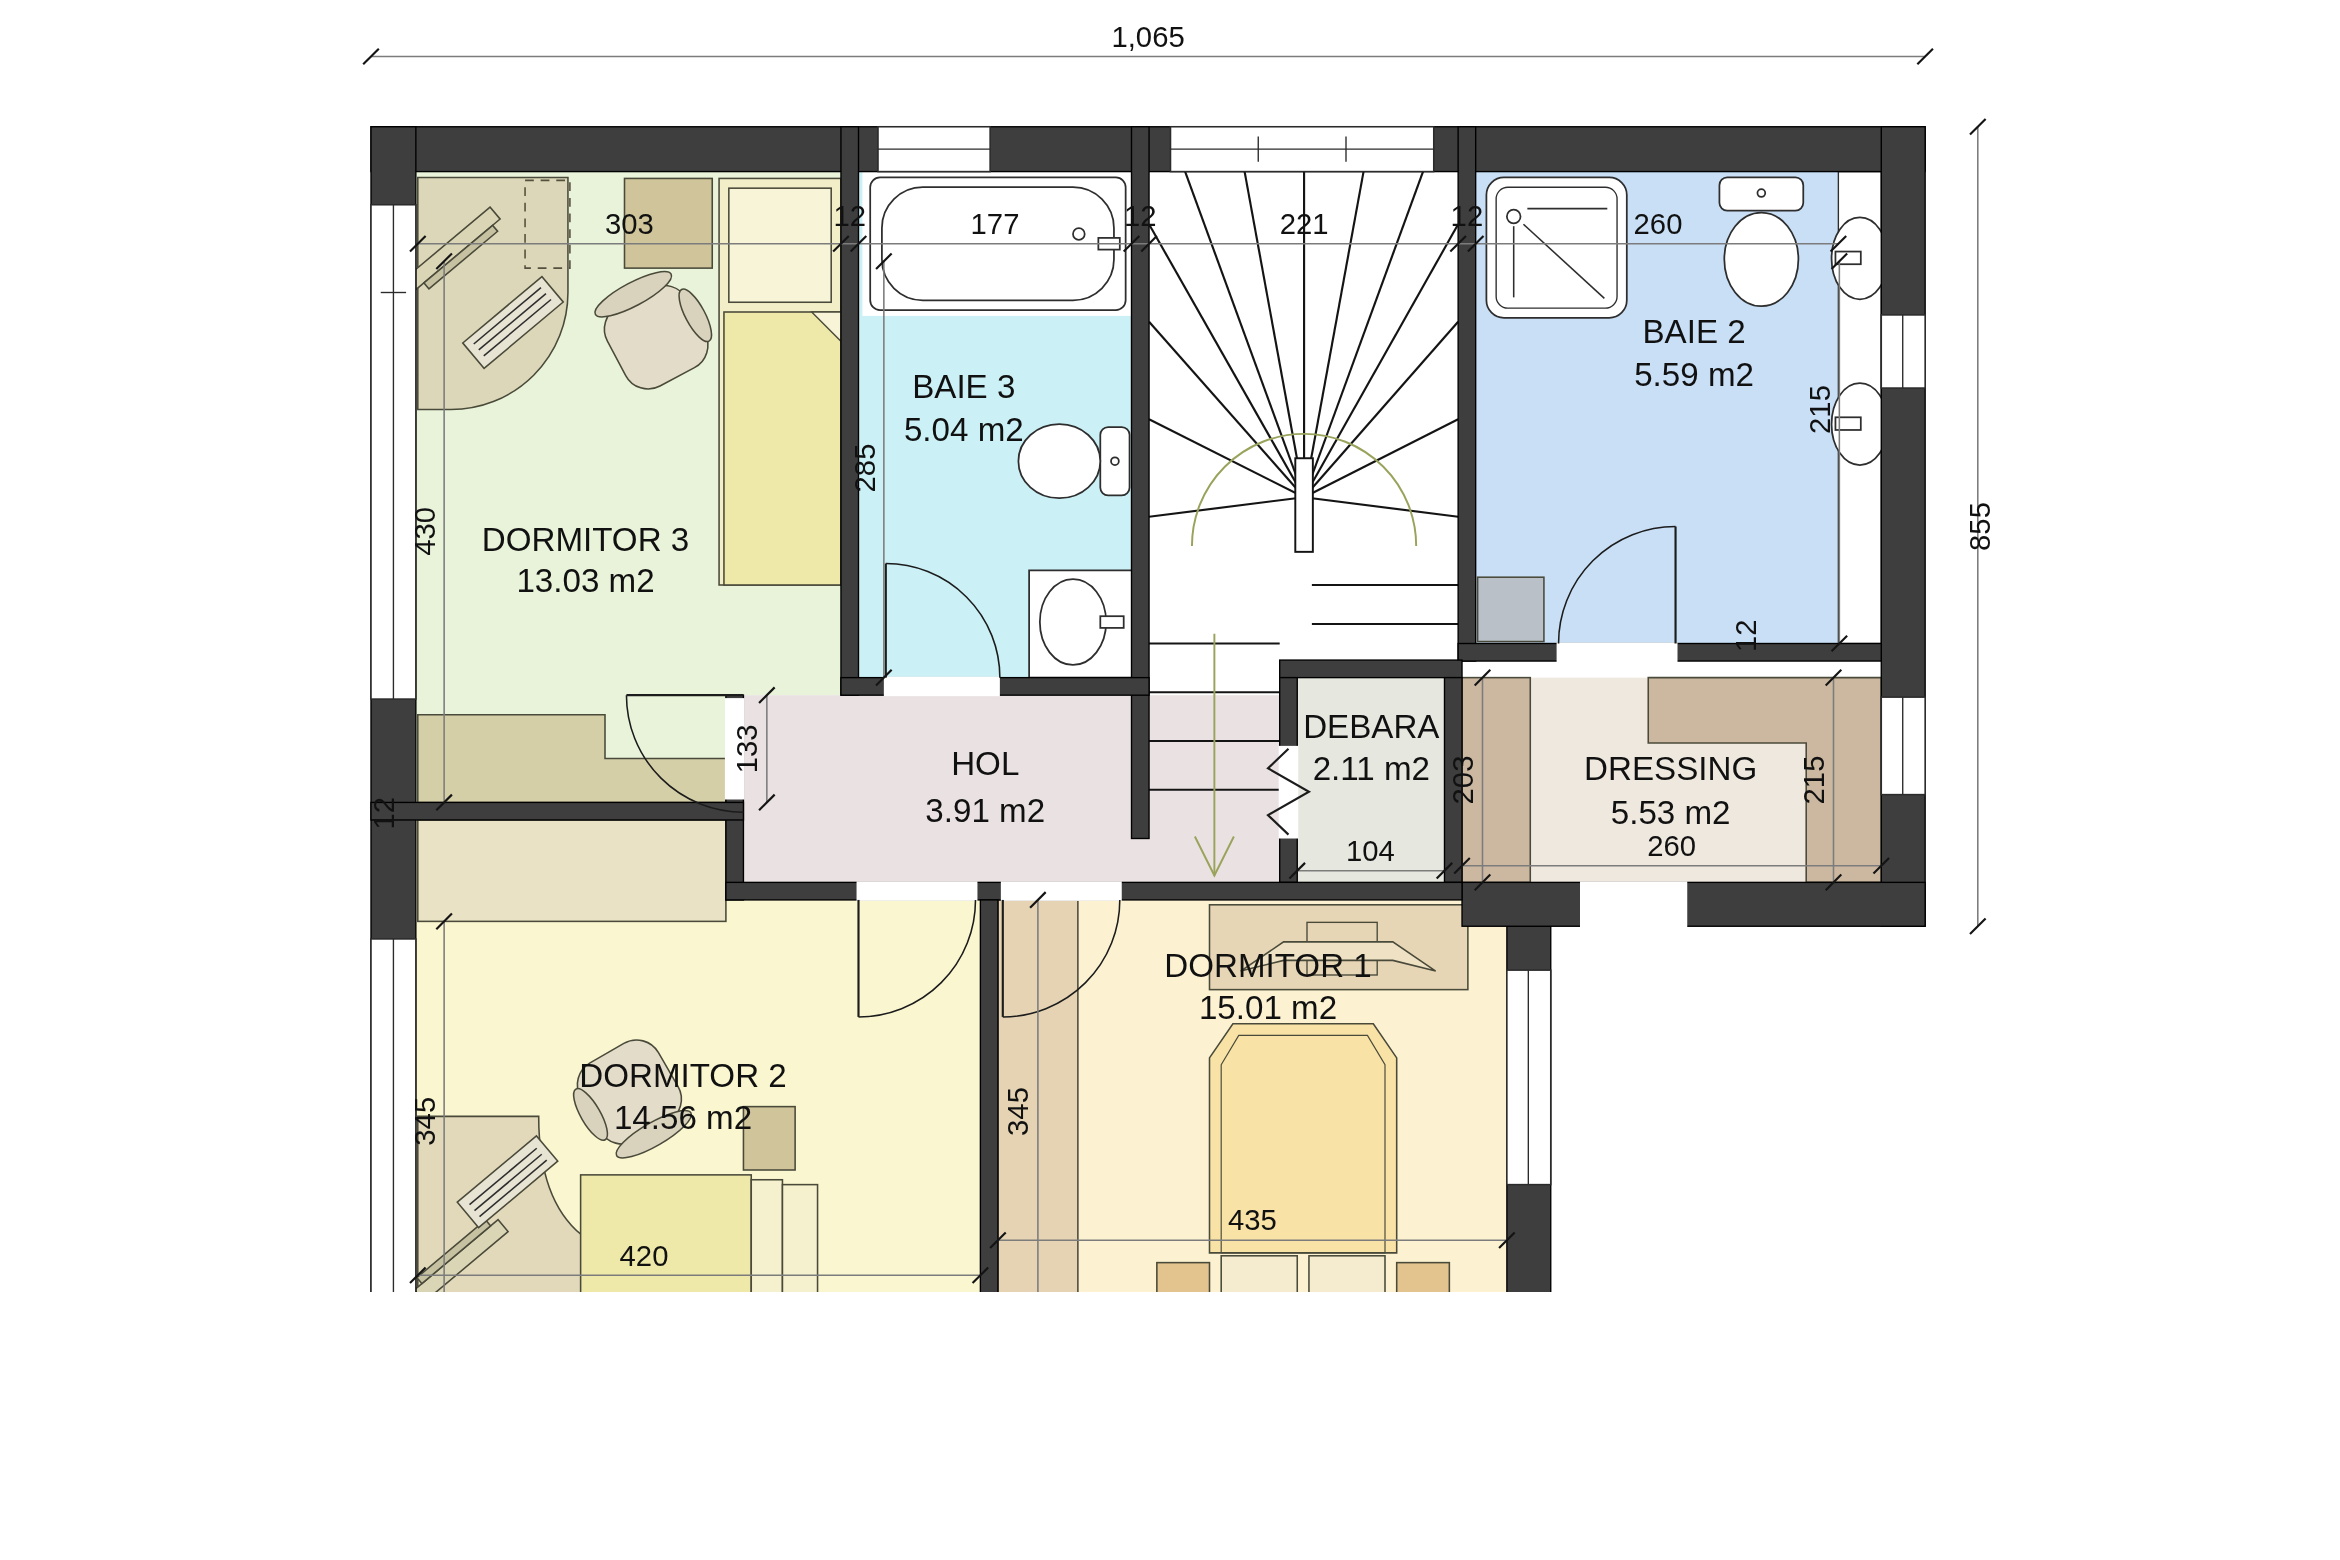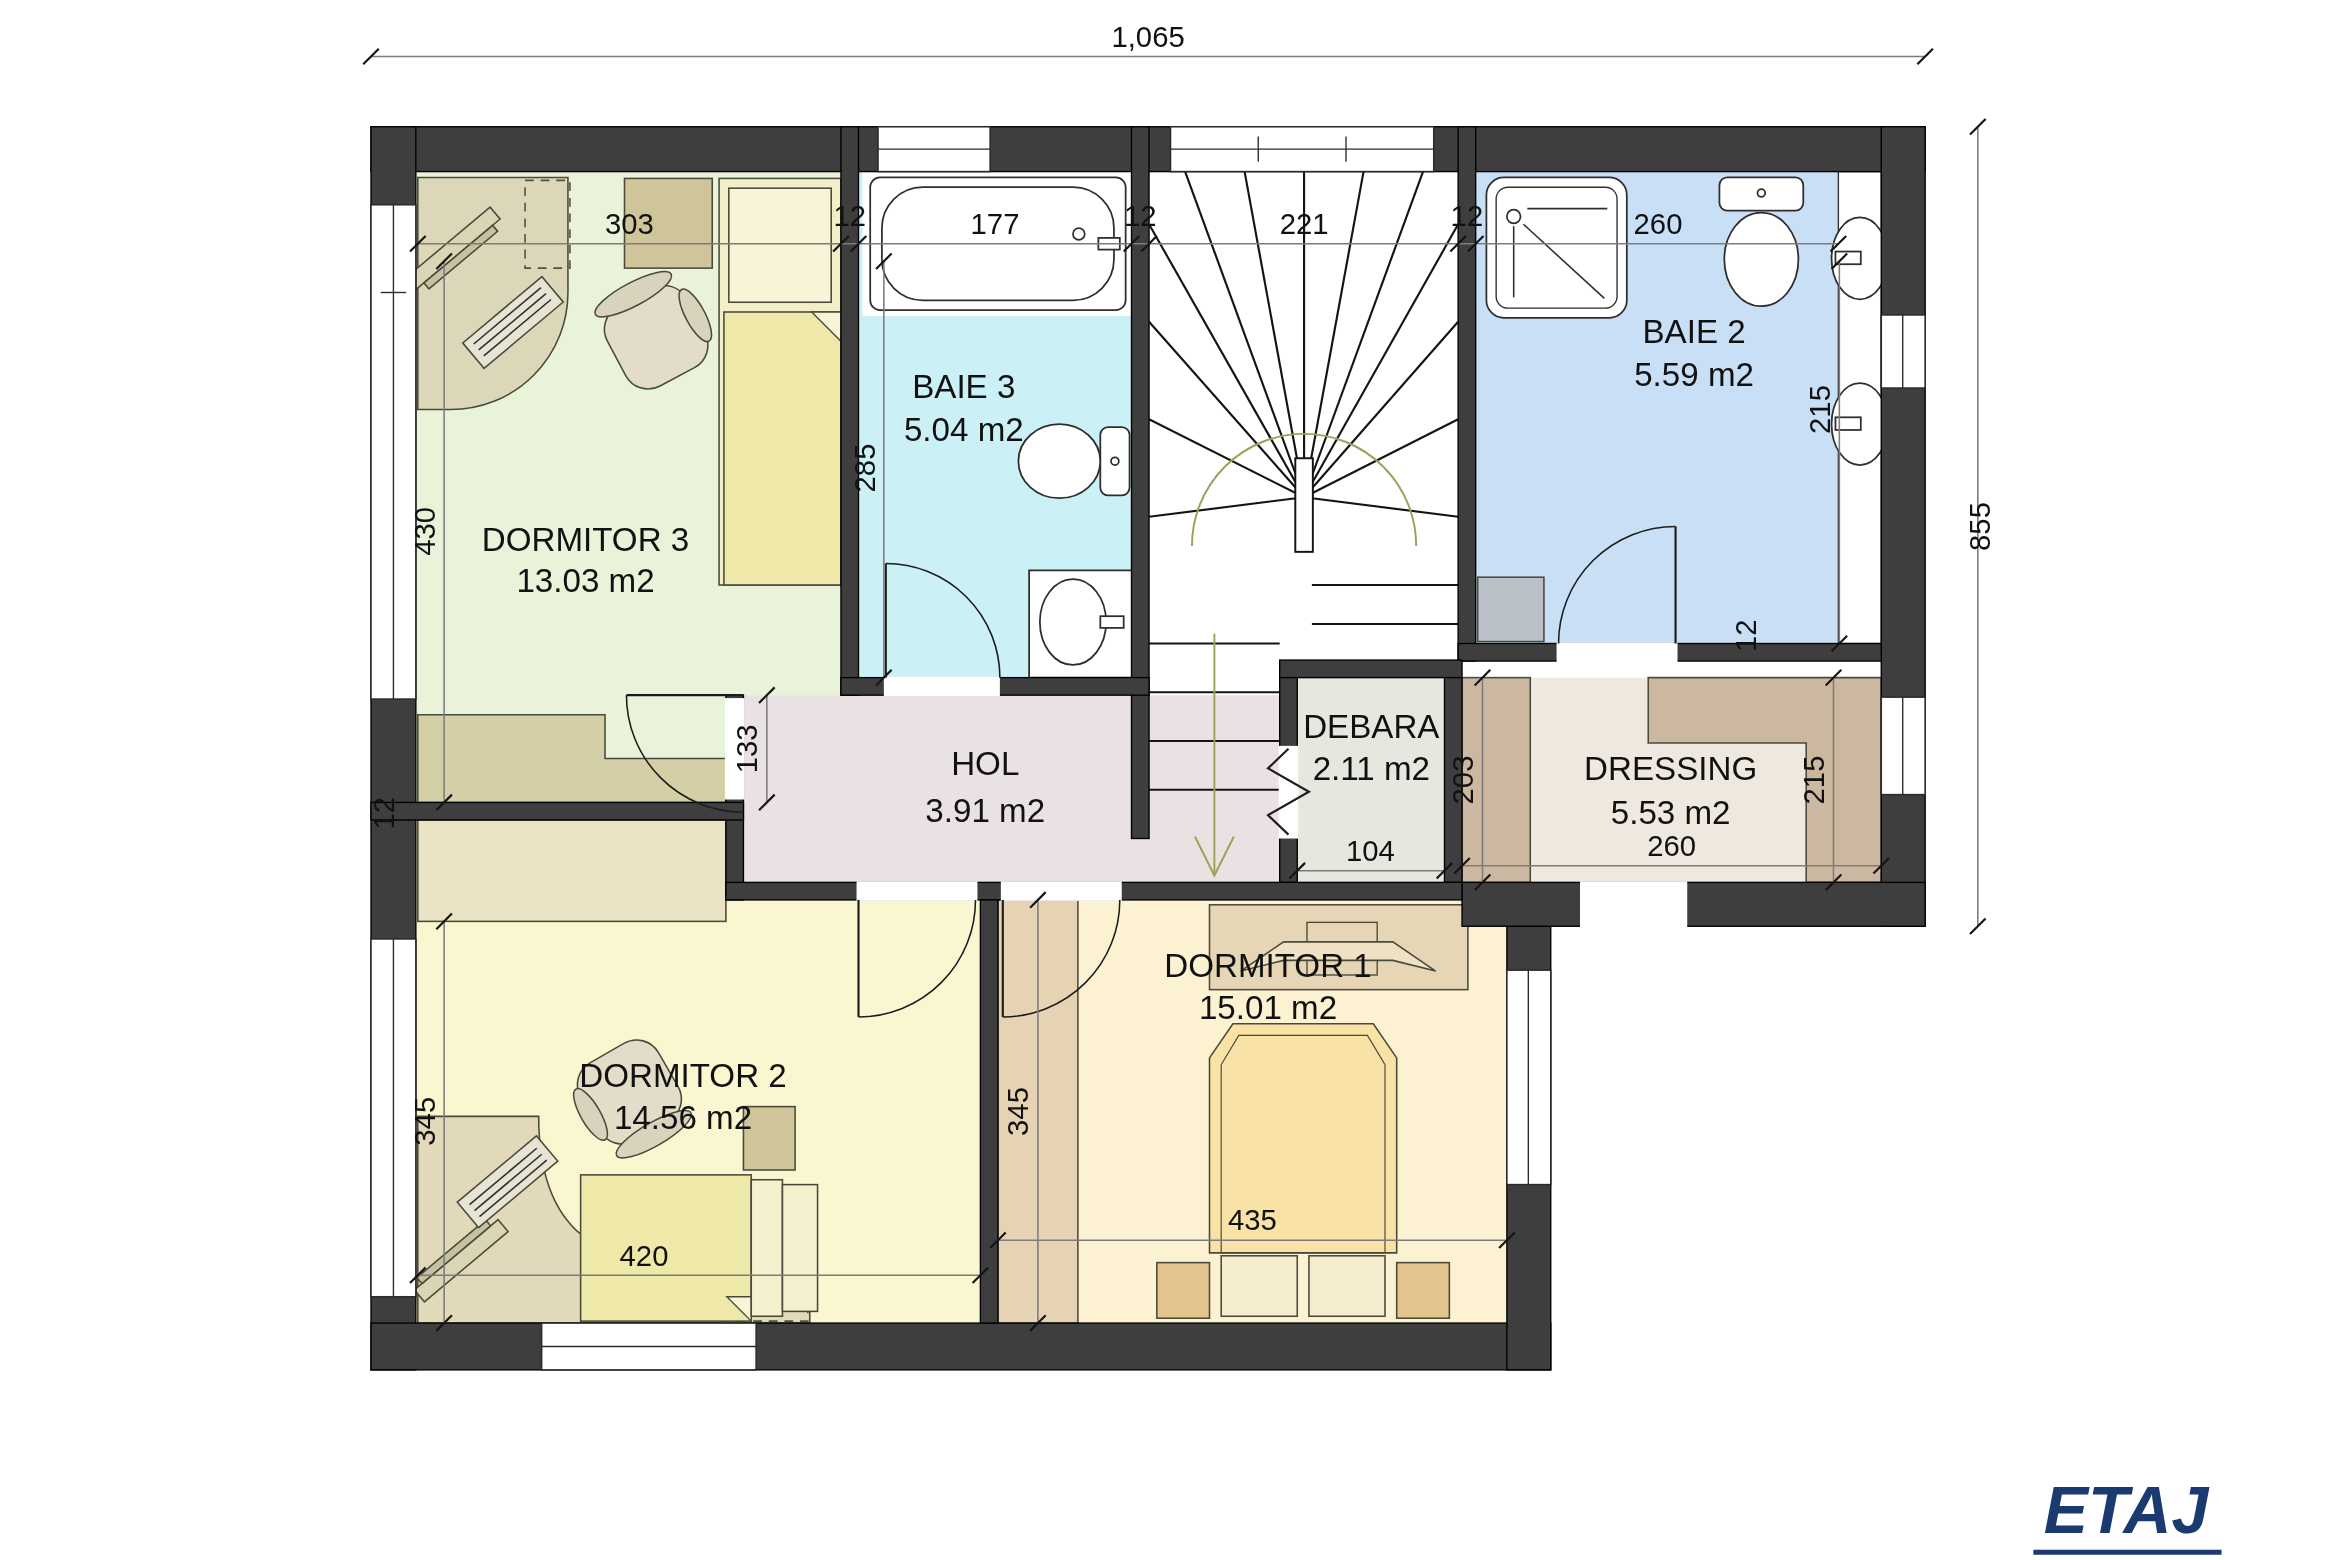--- a/index.html
+++ b/index.html
@@ -1,16 +1,16 @@
 <!DOCTYPE html>
 <html><head>
 <meta charset="utf-8">
 <style>
   html,body{margin:0;padding:0;background:#ffffff;}
-  .stage{position:relative;width:2341px;height:1560px;background:#fff;overflow:hidden;
+  .stage{position:relative;width:2341px;height:1292px;background:#fff;overflow:hidden;
          font-family:"Liberation Sans", sans-serif;}
   svg{display:block}
   .wall{fill:#3e3e3e;stroke:#000;stroke-width:1.4;}
   .gap{fill:#ffffff;stroke:none;}
   .win{fill:#ffffff;stroke:#2b2b2b;stroke-width:1.6;}
   .winline{stroke:#2b2b2b;stroke-width:1.4;fill:none;}
   .fixture{fill:#ffffff;stroke:#2e2e2e;stroke-width:1.8;}
   .fixline{stroke:#2e2e2e;stroke-width:1.6;fill:none;}
   .furn{stroke:#4a4a3a;stroke-width:1.6;}
   .dash{fill:none;stroke:#55503e;stroke-width:1.6;stroke-dasharray:9 7;}

